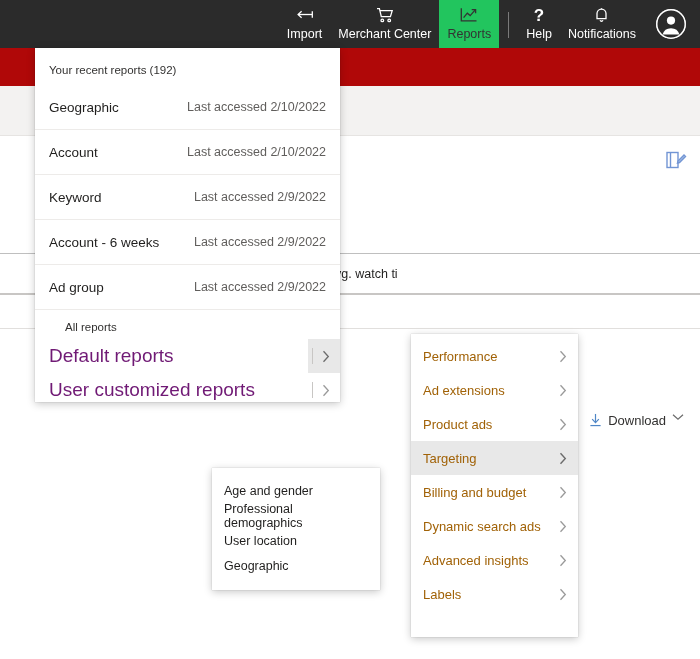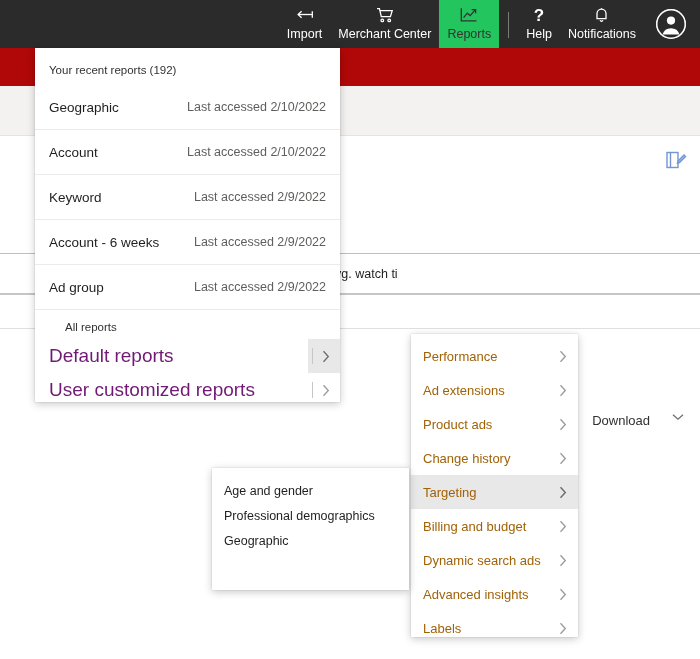--- a/index.html
+++ b/index.html
@@ -112,21 +112,21 @@
     width: 22px; height: 20px;
     color: #7295d4;
   }
   .downloadrow {
     position: absolute; left: 0; top: 200px;
     width: 700px; height: 50px;
     background: #ffffff;
   }
   .download {
     position: absolute; right: 16px; top: 213px;
-    display: flex; align-items: flex-start; gap: 22px;
+    display: flex; align-items: flex-start; gap: 6px;
     font-size: 13px; color: #323130;
   }
   .dl-arrow { color: #4f86c6; font-size: 14px; }
   .dl-chev { color: #6b6b6b; font-size: 11px; }
 
   .tablehead {
     position: absolute; left: 0; top: 253px;
     width: 700px; height: 42px;
     background: #ffffff;
     border-top: 1px solid #bfbfbf;
@@ -226,21 +226,21 @@
     height: 34px;
     padding: 0 11px 0 12px;
     font-size: 13px;
     color: #a16207;
   }
   .mrow.selected { background: #e8e8e8; }
 
   
   #panel3 {
     left: 212px; top: 468px;
-    width: 197px; height: 122px;
+    width: 168px; height: 122px;
     padding: 10px 0 10px 0;
   }
   .lrow {
     display: flex; align-items: center;
     height: 25px;
     padding: 0 12px;
     font-size: 12.5px;
     color: #201f1e;
   }
 
@@ -450,28 +450,20 @@
       </span>
     </div>
     <div class="mrow">
       <span>Product ads</span>
       <span class="chev">
         <svg class="icon-svg" width="8" height="13" viewBox="0 0 8 13" fill="none" stroke="#9a9a9a" stroke-width="1.3">
             <polyline points="1.5,1.2 6.3,6.5 1.5,11.8"></polyline>
           </svg>
       </span>
     </div>
-    <div class="mrow">
-      <span>Change history</span>
-      <span class="chev">
-        <svg class="icon-svg" width="8" height="13" viewBox="0 0 8 13" fill="none" stroke="#9a9a9a" stroke-width="1.3">
-            <polyline points="1.5,1.2 6.3,6.5 1.5,11.8"></polyline>
-          </svg>
-      </span>
-    </div>
     <div class="mrow selected">
       <span>Targeting</span>
       <span class="chev">
         <svg class="icon-svg" width="8" height="13" viewBox="0 0 8 13" fill="none" stroke="#6b6b6b" stroke-width="1.4">
             <polyline points="1.5,1.2 6.3,6.5 1.5,11.8"></polyline>
           </svg>
       </span>
     </div>
     <div class="mrow">
       <span>Billing and budget</span>
@@ -508,17 +500,20 @@
   </div>
 
   <div class="panel" id="panel3">
     <div class="lrow">
       <span>Age and gender</span>
     </div>
     <div class="lrow">
       <span>Professional demographics</span>
     </div>
     <div class="lrow">
+      <span>User location</span>
+    </div>
+    <div class="lrow">
       <span>Geographic</span>
     </div>
   </div>
 
 </div>
 
 </body></html>

